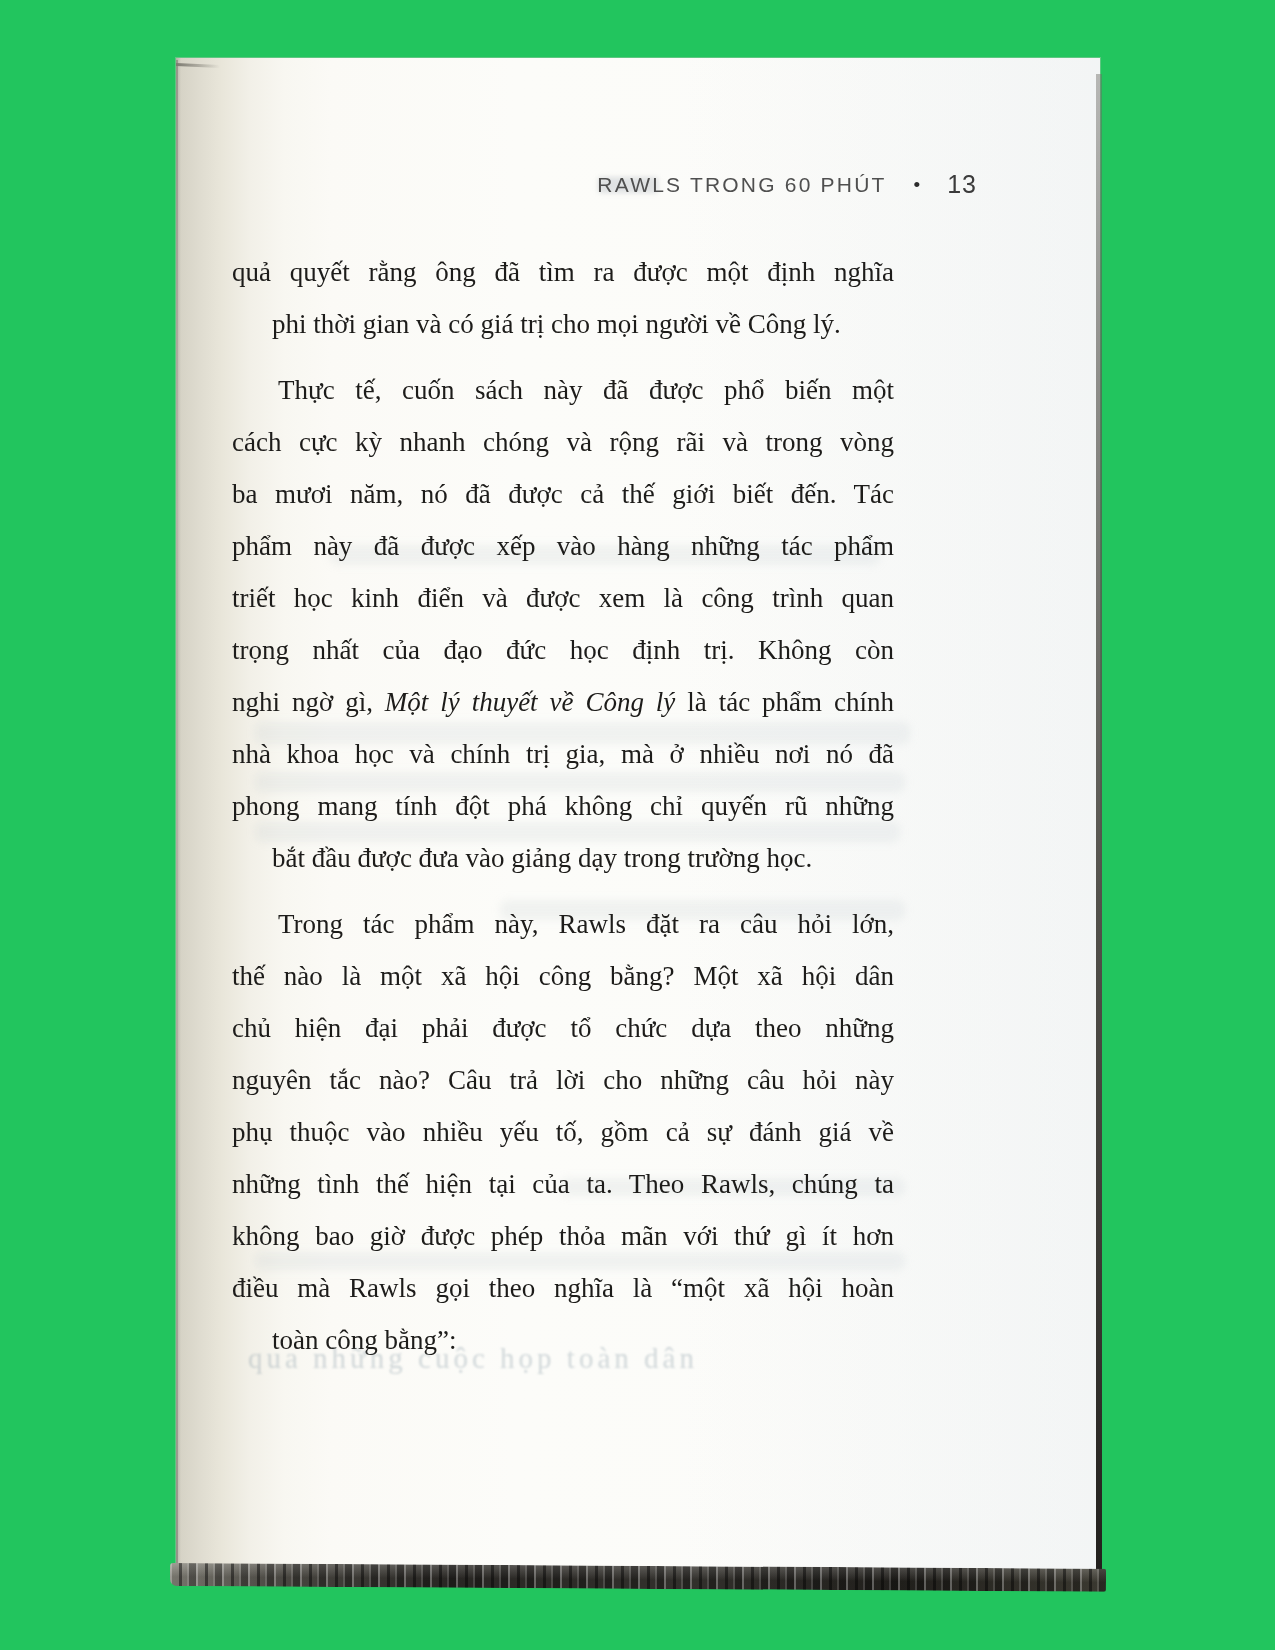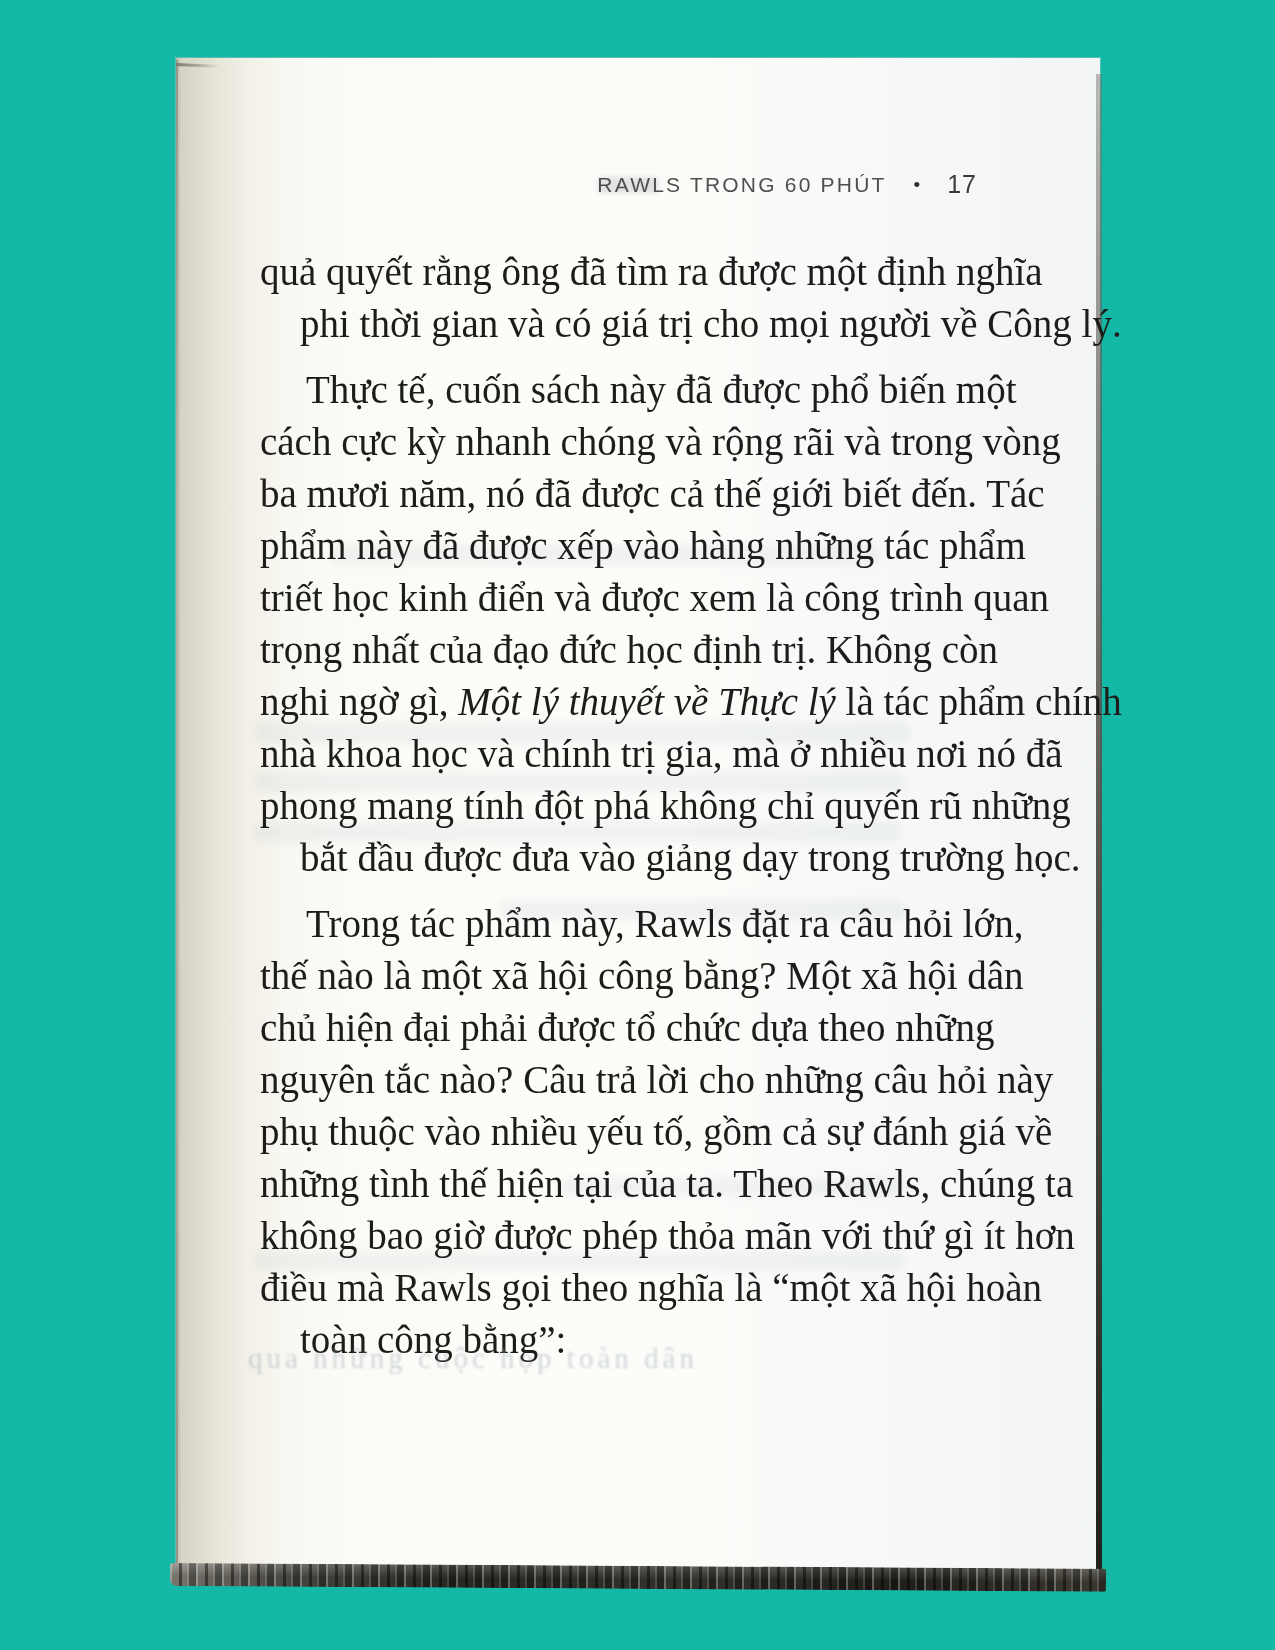--- a/index.html
+++ b/index.html
@@ -5,21 +5,21 @@
   html, body {
     margin: 0; padding: 0;
     width: 1275px; height: 1650px;
     background: #ffffff;
     overflow: hidden;
     font-family: "Liberation Serif", serif;
   }
   .photo {
     position: relative;
     width: 1275px; height: 1650px;
-    background: #14b8a6;
+    background: #22c55e;
   }
   
   .page {
     position: absolute;
     left: 176px; top: 58px;
     width: 924px; height: 1512px;
     background:
       linear-gradient(90deg, rgba(233,238,240,0) 55%, rgba(236,240,242,0.55) 100%),
       linear-gradient(90deg,
         #b3b0a5 0px, #d6d3c6 5px, #dfdcd0 24px, #e9e6da 46px,
@@ -75,24 +75,24 @@
   .header-ghost {
     position: absolute; left: 598px; top: 177px;
     width: 60px; height: 16px;
     background: rgba(173,179,186,0.35);
     filter: blur(2.5px);
     border-radius: 3px;
   }
   
   .body-text {
     position: absolute;
-    left: 260px; top: 246px;
+    left: 232px; top: 246px;
     width: 662px;
     color: #1d1c1a;
-    font-size: 39px;
+    font-size: 27px;
   }
   .para { margin: 0 0 14px 0; }
   .para:last-child { margin-bottom: 0; }
   .line {
     height: 52px; line-height: 52px;
     text-align: justify;
     text-align-last: justify;
     white-space: nowrap;
   }
   .line.last { text-align-last: left; margin-left: 40px; }
@@ -130,21 +130,21 @@
   <div class="page-left-line"></div>
   <div class="corner-crease"></div>
   <div class="page-right-edge"></div>
   <div class="page-bottom-edge"></div>
 
   <div class="header-ghost"></div>
 
   <div class="running-header">
     <span class="header-title">RAWLS TRONG 60 PHÚT</span>
     <span class="header-bullet">•</span>
-    <span class="header-pagenum">17</span>
+    <span class="header-pagenum">13</span>
   </div>
 
   <div class="smudge sm1"></div>
   <div class="smudge sm2"></div>
   <div class="smudge sm3"></div>
   <div class="smudge sm4"></div>
   <div class="smudge sm5"></div>
   <div class="smudge sm6"></div>
   <div class="smudge sm7"></div>
 
@@ -153,21 +153,21 @@
         <div class="line"><span>quả quyết rằng ông đã tìm ra được một định nghĩa</span></div>
         <div class="line last"><span>phi thời gian và có giá trị cho mọi người về Công lý.</span></div>
       </div>
       <div class="para">
         <div class="line indent"><span>Thực tế, cuốn sách này đã được phổ biến một</span></div>
         <div class="line"><span>cách cực kỳ nhanh chóng và rộng rãi và trong vòng</span></div>
         <div class="line"><span>ba mươi năm, nó đã được cả thế giới biết đến. Tác</span></div>
         <div class="line"><span>phẩm này đã được xếp vào hàng những tác phẩm</span></div>
         <div class="line"><span>triết học kinh điển và được xem là công trình quan</span></div>
         <div class="line"><span>trọng nhất của đạo đức học định trị. Không còn</span></div>
-        <div class="line"><span>nghi ngờ gì, </span><span class="italic">Một lý thuyết về Thực lý</span><span> là tác phẩm chính</span></div>
+        <div class="line"><span>nghi ngờ gì, </span><span class="italic">Một lý thuyết về Công lý</span><span> là tác phẩm chính</span></div>
         <div class="line"><span>nhà khoa học và chính trị gia, mà ở nhiều nơi nó đã</span></div>
         <div class="line"><span>phong mang tính đột phá không chỉ quyến rũ những</span></div>
         <div class="line last"><span>bắt đầu được đưa vào giảng dạy trong trường học.</span></div>
       </div>
       <div class="para">
         <div class="line indent"><span>Trong tác phẩm này, Rawls đặt ra câu hỏi lớn,</span></div>
         <div class="line"><span>thế nào là một xã hội công bằng? Một xã hội dân</span></div>
         <div class="line"><span>chủ hiện đại phải được tổ chức dựa theo những</span></div>
         <div class="line"><span>nguyên tắc nào? Câu trả lời cho những câu hỏi này</span></div>
         <div class="line"><span>phụ thuộc vào nhiều yếu tố, gồm cả sự đánh giá về</span></div>

